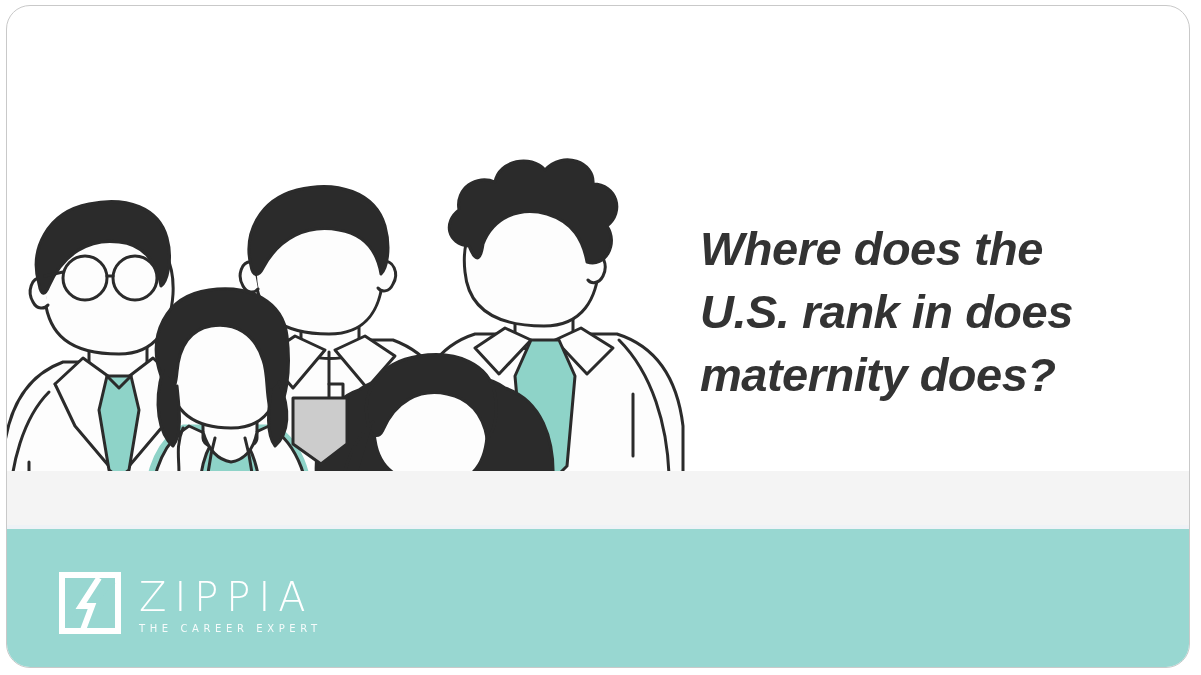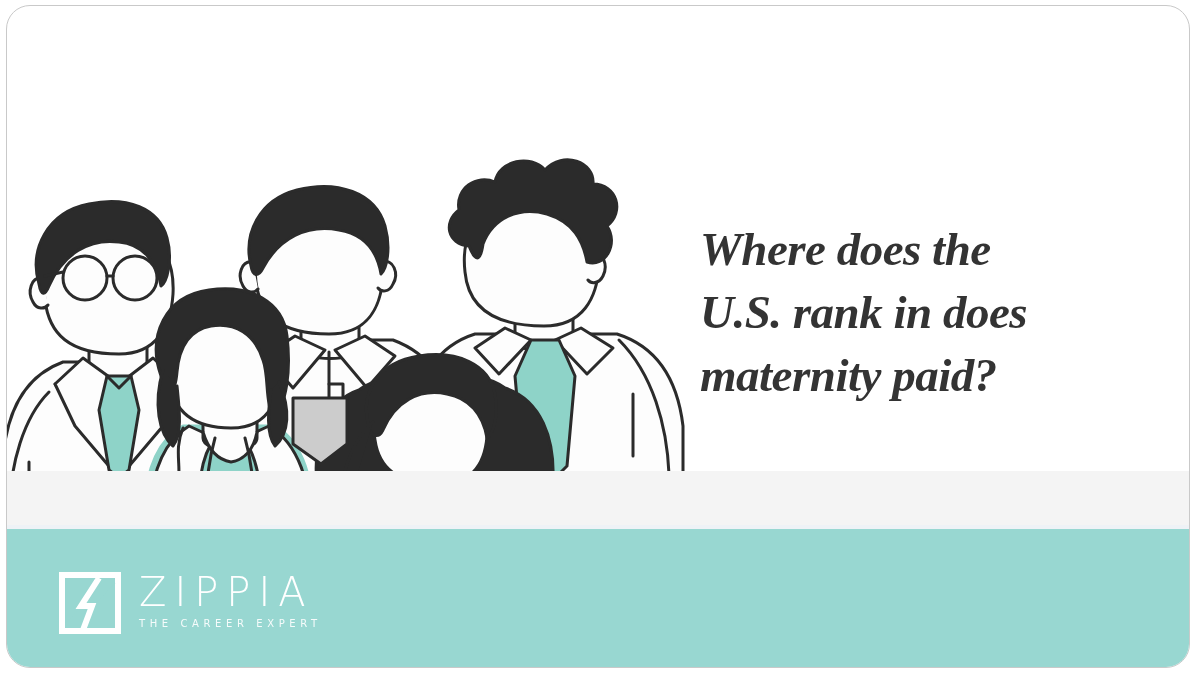--- a/index.html
+++ b/index.html
@@ -72,36 +72,36 @@
     display: block;
   }
 
   
   .headline {
     position: absolute;
     left: 693px;
     top: 212px;
     width: 470px;
     color: #333333;
-    font-family: Liberation Serif, serif;
+    font-family: Liberation Sans, sans-serif;
     font-size: 47px;
     font-weight: bold;
     font-style: italic;
     line-height: 1.34;
     letter-spacing: -0.5px;
   }
   .headline .hl-line { display: block; white-space: nowrap; }
 
   
   .logo {
     position: absolute;
     left: 52px;
     top: 566px;
     display: flex;
-    align-items: flex-start;
+    align-items: flex-end;
   }
   .logo-mark { width: 62px; height: 62px; flex: none; }
   .logo-text { margin-left: 18px; }
   .logo-word {
     color: #ffffff;
     font-family: "DejaVu Sans", sans-serif;
     font-size: 40px;
     font-weight: 300;
     letter-spacing: 8px;
     line-height: 1;
@@ -280,21 +280,21 @@
       </svg>
     </div>
 
     <div class="gray-band"></div>
     <div class="gray-band-seam"></div>
     <div class="teal-footer"></div>
 
     <div class="headline">
       <span class="hl-line">Where does the</span>
       <span class="hl-line">U.S. rank in does</span>
-      <span class="hl-line">maternity paid?</span>
+      <span class="hl-line">maternity does?</span>
     </div>
 
     <div class="logo">
       <svg class="logo-mark" viewBox="0 0 62 62">
         <path d="M3 3 H59 V59 H3 Z" fill="none" stroke="#ffffff" stroke-width="6"></path>
         <path d="M14 14 H48 L18 48 H48" fill="none" stroke="#98d7d1" stroke-width="7"></path>
         <path d="M14 14 H48 L18 48 H48" fill="none" stroke="#ffffff" stroke-width="0"></path>
         <path d="M15 15 L47 15 L16 47 L47 47" fill="none" stroke="#98d7d1" stroke-width="8"></path>
         <path d="M40 6 L22 34 L33 34 L24 58" fill="none" stroke="#ffffff" stroke-width="6"></path>
       </svg>

